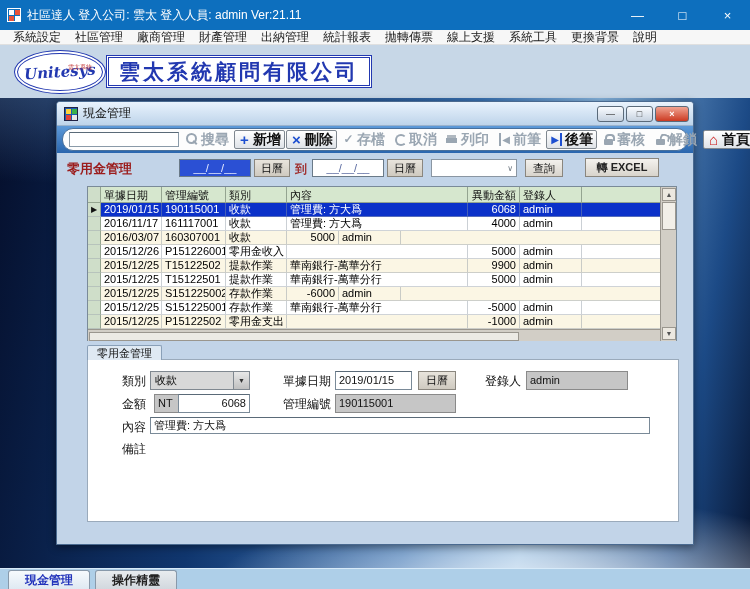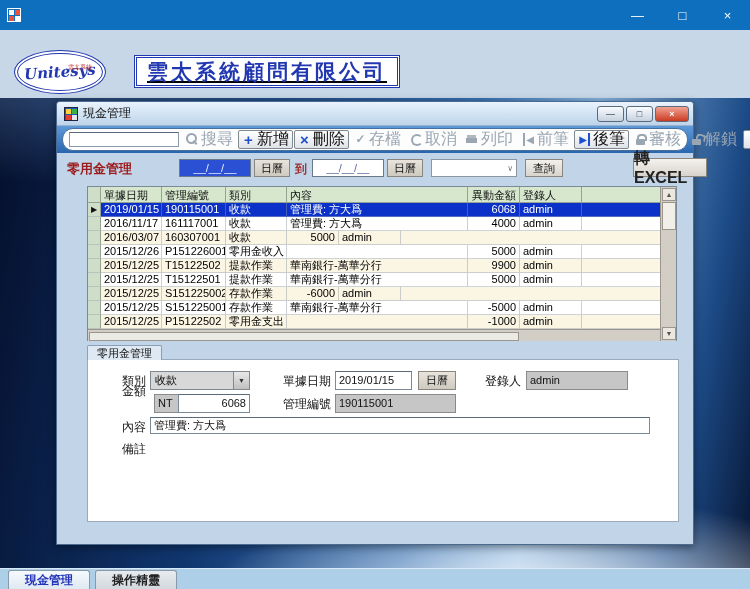--- a/index.html
+++ b/index.html
@@ -21,21 +21,21 @@
   .menu-item { font-size:12px; color:#1a1a1a; padding:0 7px; line-height:15px; }
 
   
   .logobar { position:absolute; left:0; top:45px; width:750px; height:53px; background:#c7d7e7;
     display:flex; align-items:center; }
   .logo-oval { width:92px; height:44px; margin-left:14px; border:4px double #2238b0; border-radius:50%;
     background:#fff; position:relative; display:flex; align-items:center; justify-content:center; }
   .logo-script { font-family:"DejaVu Serif",serif; font-style:italic; font-weight:bold; color:#2238b0;
     font-size:15px; transform:rotate(-4deg); }
   .logo-sub { position:absolute; right:10px; top:9px; font-size:6px; color:#c03030; }
-  .company-box { margin-left:28px; border:3px double #2238b0; background:#fff;text-decoration:underline; }
+  .company-box { margin-left:0; border:3px double #2238b0; background:#fff; }
   .company-zh { font-size:21px; font-weight:bold; color:#2238b0; letter-spacing:3px; padding:1px 10px 0 10px; line-height:26px; }
   .company-en { background:#2238b0; color:#fff; font-size:8px; font-weight:bold; letter-spacing:0.6px;
     padding:2px 6px; line-height:9px; }
 
   
   .desktop { position:absolute; left:0; top:98px; width:750px; height:470px;
     background:
       radial-gradient(ellipse 620px 200px at 72% 108%, rgba(255,255,255,0.95), rgba(255,255,255,0) 55%),
       radial-gradient(ellipse 700px 260px at 10% -15%, rgba(110,160,215,0.55), rgba(0,0,0,0) 60%),
       linear-gradient(100deg, #050f2c 0%, #10366e 32%, #3a72b2 58%, #84b2dc 72%, #1c4a86 90%, #071634 100%); }
@@ -55,21 +55,21 @@
     background:linear-gradient(#fafcff,#c6d2e0); display:flex; align-items:center; justify-content:center;
     font-size:9px; color:#333; }
   .wbtn.close { background:linear-gradient(#f0a492,#cc3a22); color:#fff; font-weight:bold; width:34px; }
 
   
   .wtoolbar { height:27px; background:linear-gradient(#5e9ad8,#2a66ae); padding:2px 5px; }
   .pill { height:23px; background:#fdfdfd; border:1px solid #48709c; border-radius:11px;
     display:flex; align-items:center; padding:0 8px 0 6px; gap:1px; }
   .search-input { width:110px; height:15px; border:1px solid #8a9aa8; border-top-color:#5a6a78; background:#fff; font-size:10px; margin-right:2px; }
   .tbtn { display:flex; align-items:center; gap:2px; padding:1px 3px; height:19px; border-radius:2px; white-space:nowrap; }
-  .tbtn .tlabel { font-size:16px; font-weight:normal; }
+  .tbtn .tlabel { font-size:14px; font-weight:bold; }
   .tbtn.on { border:1px solid #808890; background:linear-gradient(#ffffff,#dfe3e8); }
   .tbtn.on .tlabel { color:#111; }
   .tbtn.off { border:1px solid transparent; }
   .tbtn.off .tlabel { color:#9aa6b2; }
   .tspacer { flex:1; }
   .ticon { display:inline-flex; align-items:center; justify-content:center; width:13px; height:13px; font-size:12px; line-height:13px; }
   .i-search { position:relative; }
   .i-search::before { content:""; width:7px; height:7px; border:2px solid #9aa6b2; border-radius:50%; position:absolute; left:0; top:0; }
   .i-search::after { content:""; width:2px; height:5px; background:#9aa6b2; position:absolute; left:8px; top:7px; transform:rotate(-45deg); }
   .i-plus::before { content:"+"; color:#1d4fd0; font-weight:900; font-size:15px; }
@@ -100,22 +100,22 @@
   .date-to-box { left:255px; background:#fff; color:#5a6aa0; }
   .cal-btn { position:absolute; top:1px; width:36px; height:18px; background:linear-gradient(#e8e4dc,#cfcac0);
     border:1px solid #8a867e; font-size:11px; display:flex; align-items:center; justify-content:center; color:#111; }
   .cal-1 { left:197px; } .cal-2 { left:330px; }
   .to-label { position:absolute; left:238px; top:3px; font-size:12px; color:#a03030; font-weight:bold; }
   .filter-select { position:absolute; left:374px; top:1px; width:86px; height:18px; background:#fff; border:1px solid #8a96a2;
     font-size:10px; display:flex; align-items:center; }
   .filter-select .sel-arrow { margin-left:auto; font-size:8px; color:#707a84; padding-right:3px; }
   .query-btn { position:absolute; left:468px; top:1px; width:38px; height:18px; background:linear-gradient(#f2f0ec,#d8d4cc);
     border:1px solid #8a867e; font-size:11px; display:flex; align-items:center; justify-content:center; color:#111; }
-  .excel-btn { position:absolute; left:576px; top:0px; width:74px; height:19px; background:linear-gradient(#f4f2ee,#d8d4cc);
-    border:1px solid #8a867e; font-size:16px; font-weight:bold; display:flex; align-items:center; justify-content:center; color:#222; }
+  .excel-btn { position:absolute; left:528px; top:0px; width:74px; height:19px; background:linear-gradient(#f4f2ee,#d8d4cc);
+    border:1px solid #8a867e; font-size:11px; font-weight:bold; display:flex; align-items:center; justify-content:center; color:#222; }
 
   
   .grid { position:absolute; left:30px; top:33px; width:590px; height:155px; background:#d2cec6; border:1px solid #7a8a98; }
   .grid-table { position:absolute; left:0; top:0; width:573px; }
   .grid-hrow { display:flex; height:16px; background:#d6e7ce; }
   .hcell { font-size:11px; color:#111; padding:1px 0 0 3px; border-right:1px solid #94a490; border-bottom:1px solid #94a490; overflow:hidden; white-space:nowrap; }
   .grid-row { display:flex; height:14px; }
   .grid-row.rw { background:#ffffff; }
   .grid-row.rc { background:#fbf6e4; }
   .grid-row.sel { background:#0b31c9; color:#fff; }
@@ -133,21 +133,21 @@
     font-size:7px; display:flex; align-items:center; justify-content:center; color:#555; }
   .va-up { top:1px; } .va-down { bottom:1px; }
   .vthumb { position:absolute; left:1px; top:15px; width:14px; height:28px; background:#f2efe8; border:1px solid #9a968e; }
 
   
   .form-tab { position:absolute; left:30px; top:192px; height:15px; padding:0 9px; background:#dfe9f3;
     border:1px solid #8aa0b8; border-bottom:none; border-radius:2px 2px 0 0; font-size:11px; line-height:14px; color:#111; z-index:2; }
   .form-panel { position:absolute; left:30px; top:206px; width:592px; height:163px; background:#fff; border:1px solid #9aaabb; }
   .flabel { position:absolute; font-size:12px; color:#111; text-align:right; }
   .l-type { left:18px; top:13px; width:40px; } .l-date { left:183px; top:13px; width:60px; }
-  .l-user { left:383px; top:13px; width:50px; } .l-amount { left:18px; top:23px; width:40px; }
+  .l-user { left:383px; top:13px; width:50px; } .l-amount { left:18px; top:36px; width:40px; }
   .l-number { left:183px; top:36px; width:60px; } .l-content { left:18px; top:59px; width:40px; }
   .l-note { left:18px; top:81px; width:40px; }
   .dd-box { position:absolute; left:62px; top:11px; width:100px; height:19px; background:#d8d8d8; border:1px solid #808890;
     font-size:11px; display:flex; align-items:center; padding-left:4px; }
   .dd-btn { margin-left:auto; width:16px; height:17px; background:linear-gradient(#e8e8e8,#c0c0c0); border-left:1px solid #808890;
     display:flex; align-items:center; justify-content:center; font-size:7px; color:#333; }
   .inp { position:absolute; background:#fff; border:1px solid #7a8a98; border-top-color:#5a6a78; font-size:11px; padding:0 3px; color:#111; }
   .f-date { left:247px; top:11px; width:77px; height:19px; line-height:17px; }
   .f-amount { left:90px; top:34px; width:72px; height:19px; line-height:17px; text-align:right; }
   .f-content { left:62px; top:57px; width:500px; height:17px; line-height:15px; }
@@ -167,27 +167,41 @@
   .tb-1 { left:8px; width:82px; background:linear-gradient(#f6fafd,#dfe9f2); color:#2233bb; }
   .tb-2 { left:95px; width:82px; background:linear-gradient(#e8ecef,#d2d8de); color:#222; }
 </style>
 </head>
 <body>
 
 <div class="screen">
 
   <div class="titlebar">
     <span class="app-icon"></span>
+    <span class="title-text">社區達人  登入公司: 雲太  登入人員: admin Ver:21.11</span>
     <div class="win-controls">
       <span class="wc">—</span>
       <span class="wc">□</span>
       <span class="wc">×</span>
     </div>
   </div>
 
+  <div class="menubar">
+      <span class="menu-item">系統設定</span>
+      <span class="menu-item">社區管理</span>
+      <span class="menu-item">廠商管理</span>
+      <span class="menu-item">財產管理</span>
+      <span class="menu-item">出納管理</span>
+      <span class="menu-item">統計報表</span>
+      <span class="menu-item">拋轉傳票</span>
+      <span class="menu-item">線上支援</span>
+      <span class="menu-item">系統工具</span>
+      <span class="menu-item">更換背景</span>
+      <span class="menu-item">說明</span>
+    </div>
 
   <div class="logobar">
     <div class="logo-oval">
       <span class="logo-script">Unitesys</span>
       <span class="logo-sub">雲太系統</span>
     </div>
     <div class="company-box">
       <div class="company-zh">雲太系統顧問有限公司</div>
     </div>
   </div>

